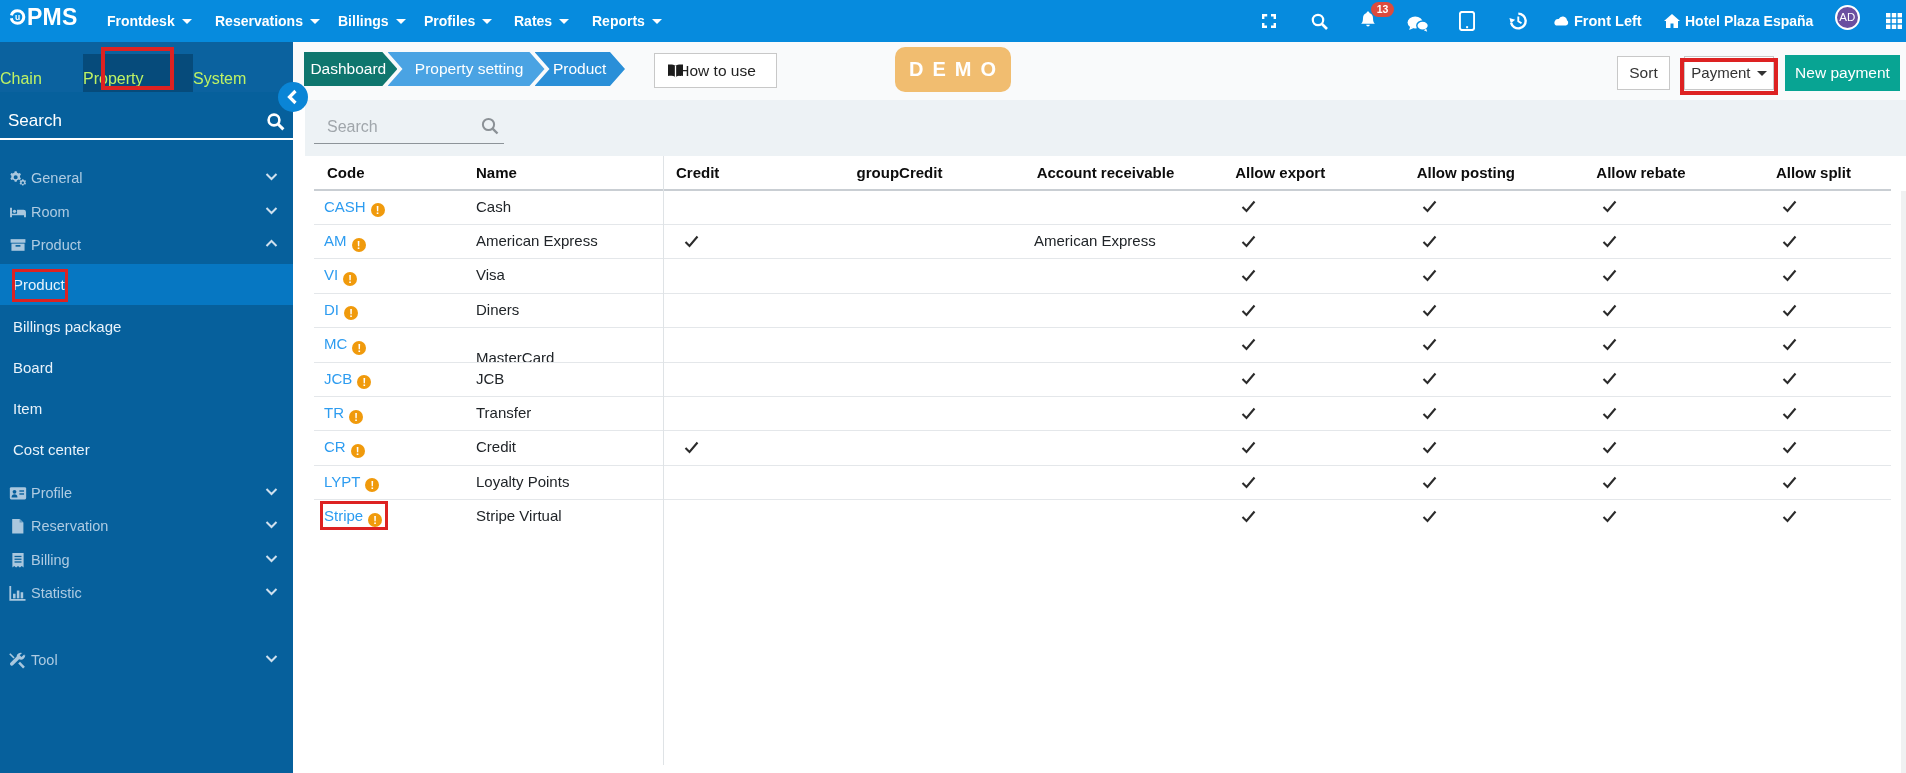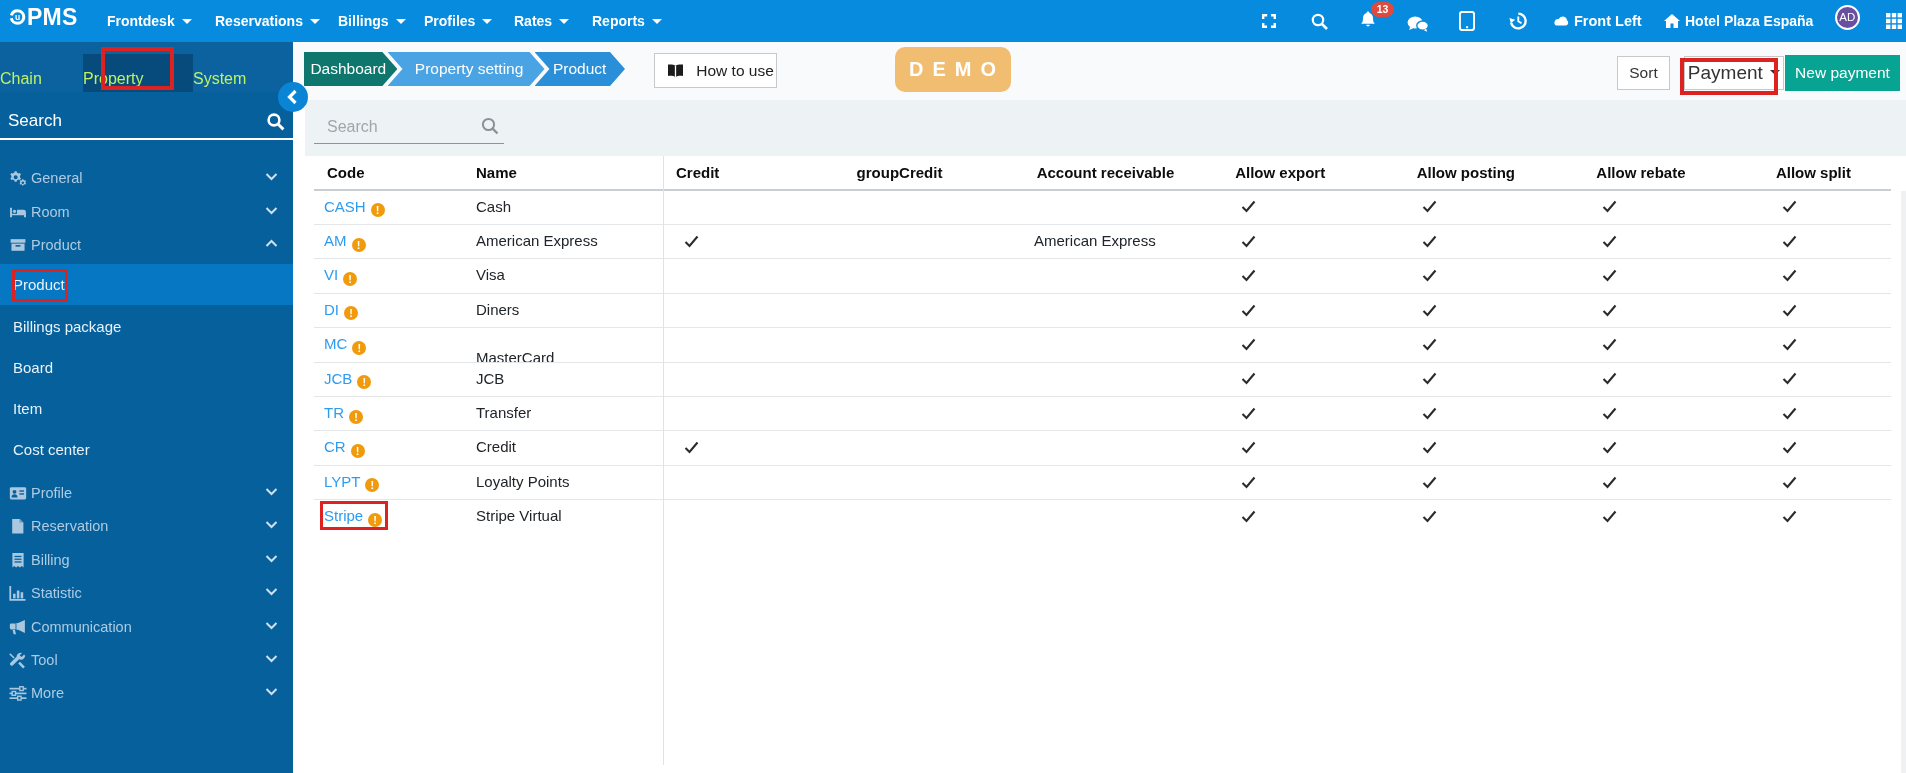--- a/index.html
+++ b/index.html
@@ -214,73 +214,44 @@
           <path d="M1.2 1v13h14.4" stroke="#a9c7de" stroke-width="1.7" fill="none"></path>
           <rect x="3.8" y="8.2" width="2.4" height="4.4" fill="#a9c7de"></rect>
           <rect x="7.4" y="5.2" width="2.4" height="7.4" fill="#a9c7de"></rect>
           <rect x="11" y="6.8" width="2.4" height="5.8" fill="#a9c7de"></rect>
         </svg>
         <span class="txt">Statistic</span>
         <svg class="chev" width="13" height="9" viewBox="0 0 13 9">
           <path d="M1.5 2 L6.5 7 L11.5 2" stroke="#cfe0ee" stroke-width="2" fill="none"></path>
         </svg>
       </div>
-    <div class="sbgroup" style="top:516.6px;">
-        <svg class="mi" width="18" height="17" viewBox="0 0 17 16">
-          <path d="M15 0.8v12.4l-6.4-3H7V3.8h1.6z" fill="#a9c7de"></path>
-          <path d="M2.2 4.2h4v5.6h-4A1.4 1.4 0 0 1 0.8 8.4V5.6a1.4 1.4 0 0 1 1.4-1.4z" fill="#a9c7de"></path>
-          <path d="M3.4 10.4h2.2l1 4h-2.2z" fill="#a9c7de"></path>
-        </svg>
-        <span class="txt">Communication</span>
-        <svg class="chev" width="13" height="9" viewBox="0 0 13 9">
-          <path d="M1.5 2 L6.5 7 L11.5 2" stroke="#cfe0ee" stroke-width="2" fill="none"></path>
-        </svg>
-      </div>
     <div class="sbgroup" style="top:550.0px;">
         <svg class="mi" width="18" height="17" viewBox="0 0 17 16">
           <path d="M10.4 9.2l4.6 4.6-1.7 1.7-4.6-4.6z" fill="#a9c7de"></path>
           <path d="M14.9 1.6a4 4 0 0 1-5.4 5.2L4 12.3a1.7 1.7 0 1 1-2.4-2.4L7.1 4.4A4 4 0 0 1 12.3.9l-2.2 2.2 1.7 1.7 2.2-2.2c.4.3.7.6.9 1z" fill="#a9c7de"></path>
           <path d="M1.3 1.1l4 4-1.1 1.1-4-4z" fill="#a9c7de"></path>
         </svg>
         <span class="txt">Tool</span>
-        <svg class="chev" width="13" height="9" viewBox="0 0 13 9">
-          <path d="M1.5 2 L6.5 7 L11.5 2" stroke="#cfe0ee" stroke-width="2" fill="none"></path>
-        </svg>
-      </div>
-    <div class="sbgroup" style="top:583.4px;">
-        <svg class="mi" width="18" height="17" viewBox="0 0 17 16">
-          <g stroke="#a9c7de" stroke-width="1.6">
-            <line x1="0.5" y1="3.4" x2="16.5" y2="3.4"></line>
-            <line x1="0.5" y1="7.9" x2="16.5" y2="7.9"></line>
-            <line x1="0.5" y1="12.4" x2="16.5" y2="12.4"></line>
-          </g>
-          <g fill="#06609c" stroke="#a9c7de" stroke-width="1.3">
-            <rect x="10.2" y="1.6" width="3.2" height="3.6"></rect>
-            <rect x="3" y="6.1" width="3.2" height="3.6"></rect>
-            <rect x="8.2" y="10.6" width="3.2" height="3.6"></rect>
-          </g>
-        </svg>
-        <span class="txt">More</span>
         <svg class="chev" width="13" height="9" viewBox="0 0 13 9">
           <path d="M1.5 2 L6.5 7 L11.5 2" stroke="#cfe0ee" stroke-width="2" fill="none"></path>
         </svg>
       </div>
   </div>
 
   <div id="chead"></div>
     <div class="crumb" style="left:303.7px;width:93.7px;background:#0f766e;clip-path:polygon(0 0,calc(100% - 15px) 0,100% 50%,calc(100% - 15px) 100%,0 100%);padding-left:6.7px;">Dashboard</div>
     <div class="crumb" style="left:387.5px;width:157px;background:#4aa3e3;clip-path:polygon(0 0,calc(100% - 15px) 0,100% 50%,calc(100% - 15px) 100%,0 100%,15px 50%);padding-left:27.3px;">Property setting</div>
     <div class="crumb" style="left:534.5px;width:90.5px;background:#2a8fd8;clip-path:polygon(0 0,calc(100% - 15px) 0,100% 50%,calc(100% - 15px) 100%,0 100%,15px 50%);padding-left:18.5px;">Product</div>
-    <div class="btnw" style="left:654.3px;top:53px;width:123px;height:35px;font-size:15.5px;line-height:33px;text-align:left;padding-left:41px;"><svg class="abs" style="left:12px;top:10px" width="17" height="14" viewBox="0 0 17 14">
+    <div class="btnw" style="left:654.3px;top:53px;width:123px;height:35px;font-size:15.5px;line-height:33px;text-align:left;padding-left:23px;"><svg class="abs" style="left:12px;top:10px" width="17" height="14" viewBox="0 0 17 14">
         <path d="M8.5 1.8C7 0.6 4.8 0.3 1 0.5v11.4c3.8-.2 6 .1 7.5 1.3 1.5-1.2 3.7-1.5 7.5-1.3V0.5C12.2.3 10 .6 8.5 1.8z" fill="#1c1c1c"></path>
         <path d="M8.5 1.8v11.4" stroke="#fff" stroke-width="1.3"></path>
       </svg>How to use</div>
     <div class="abs" style="left:894.5px;top:47px;width:116px;height:45px;border-radius:10px;background:#f1bd70;color:#fff;font-weight:bold;font-size:20px;line-height:45px;text-align:center;letter-spacing:9px;text-indent:9px;">DEMO</div>
     <div class="btnw" style="left:1617px;top:56px;width:53px;height:34px;font-size:15.5px;line-height:32px;color:#333;">Sort</div>
-    <div class="btnw" style="left:1684px;top:56px;width:100px;height:34px;font-size:19px;line-height:32px;color:#333;">Payment <span class="caret" style="border-top-color:#333;margin-left:2px;"></span></div>
+    <div class="btnw" style="left:1684px;top:56px;width:90px;height:34px;font-size:15px;line-height:32px;color:#333;">Payment <span class="caret" style="border-top-color:#333;margin-left:2px;"></span></div>
     <div class="redbox" style="left:1680px;top:58px;width:98px;height:37px;border-width:4px;"></div>
     <div class="abs" style="left:1785px;top:55px;width:115px;height:36px;background:#08a493;color:#fff;font-size:15.5px;line-height:36px;text-align:center;">New payment</div>
 <div class="abs" style="left:278px;top:82px;width:30px;height:30px;border-radius:50%;background:#0a85d6;z-index:50;"></div>
     <svg class="abs" style="left:278px;top:82px;z-index:51" width="30" height="30" viewBox="0 0 30 30">
       <path d="M17.5 9 L11.5 15 L17.5 21" stroke="#fff" stroke-width="3.2" fill="none"></path>
     </svg>
 
   <div id="sstrip"></div>
     <div class="abs" style="left:327px;top:112px;width:200px;height:30px;color:#a0a6ab;font-size:16px;line-height:30px;">Search</div>
     <div class="abs" style="left:313.8px;top:143px;width:190px;height:1px;background:#8d9499;"></div>

